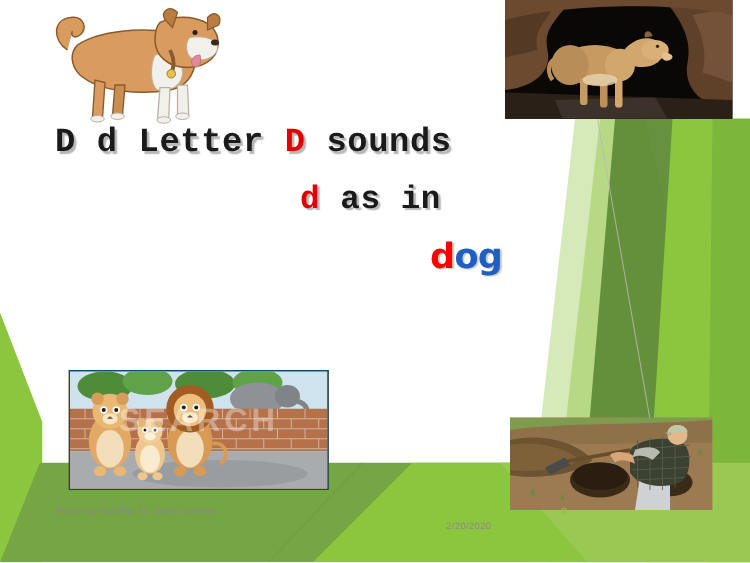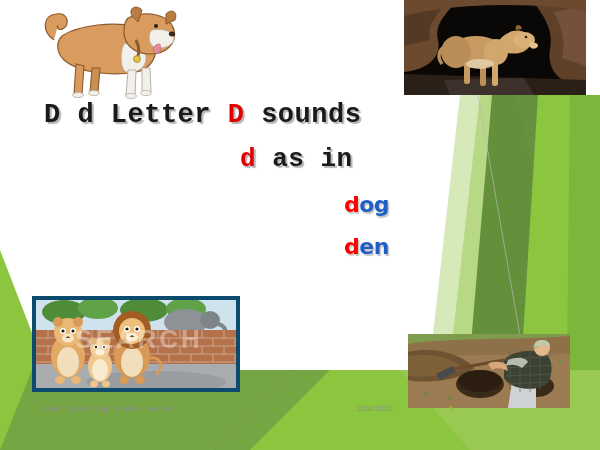--- a/index.html
+++ b/index.html
@@ -42,23 +42,23 @@
   #img-dog { left: 36px; top: 2px; width: 150px; height: 98px; }
 
   
   #img-den {
     left: 404px; top: 0px; width: 182px; height: 95px;
     background: #0d0906;
   }
 
   
   #img-lions {
-    left: 32px; top: 296px; width: 208px; height: 96px;
+    left: 55px; top: 296px; width: 208px; height: 96px;
     background: #a16207;
-    border: 4px solid #0c4a6e;
+    border: 1px solid #0c4a6e;
     box-sizing: border-box;
   }
 
   
   #img-dig {
     left: 408px; top: 334px; width: 162px; height: 74px;
     background: #b08a5e;
   }
 
   
@@ -80,40 +80,40 @@
   #word-list {
     position: absolute;
     left: 344px;
     top: 184px;
     width: 70px;
     text-align: left;
   }
   .word {
     font-family: "DejaVu Sans", sans-serif;
     font-weight: bold;
-    font-size: 22px;
+    font-size: 28px;
     line-height: 42px;
     letter-spacing: -0.5px;
     white-space: nowrap;
     text-shadow: 1.5px 1.5px 1px rgba(140,140,140,0.5);
   }
   .w-red  { color: #FF0000; }
   .w-blue { color: #1F5FC4; }
 
   
   .footer-text {
     position: absolute;
     font-family: "Liberation Sans", sans-serif;
     font-size: 7.5px;
     color: #8a8a8a;
     letter-spacing: 0.3px;
     white-space: nowrap;
   }
   #footer-note { left: 44px; top: 404px; }
-  #footer-date { left: 357px; top: 404px; }
+  #footer-date { left: 357px; top: 416px; }
   #footer-page {
     left: 449px; top: 404px;
     color: #9bbb3a;
     font-weight: bold;
   }
 </style>
 </head>
 <body>
 
 <div id="slide">
@@ -374,22 +374,19 @@
   </div>
 
   <div class="heading" id="heading-line2">
     <span class="red">d</span><span class="blk"> as in</span>
   </div>
 
   <div id="word-list">
     <div class="word">
       <span class="w-red">d</span><span class="w-blue">og</span>
     </div>
-    <div class="word">
-      <span class="w-red">d</span><span class="w-blue">en</span>
-    </div>
   </div>
 
   <div class="footer-text" id="footer-note">Enabling Reading for Slow Learners.</div>
   <div class="footer-text" id="footer-date">2/20/2020</div>
   <div class="footer-text" id="footer-page">8</div>
 
 </div>
 
 </body></html>

